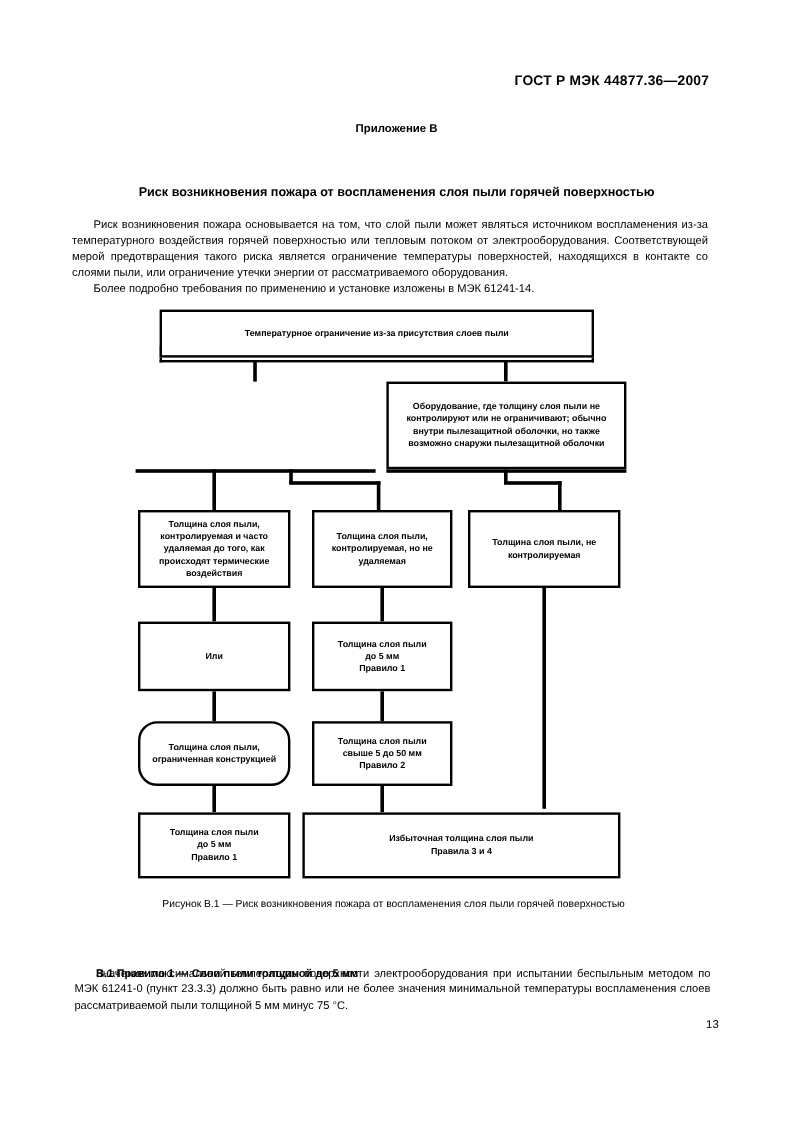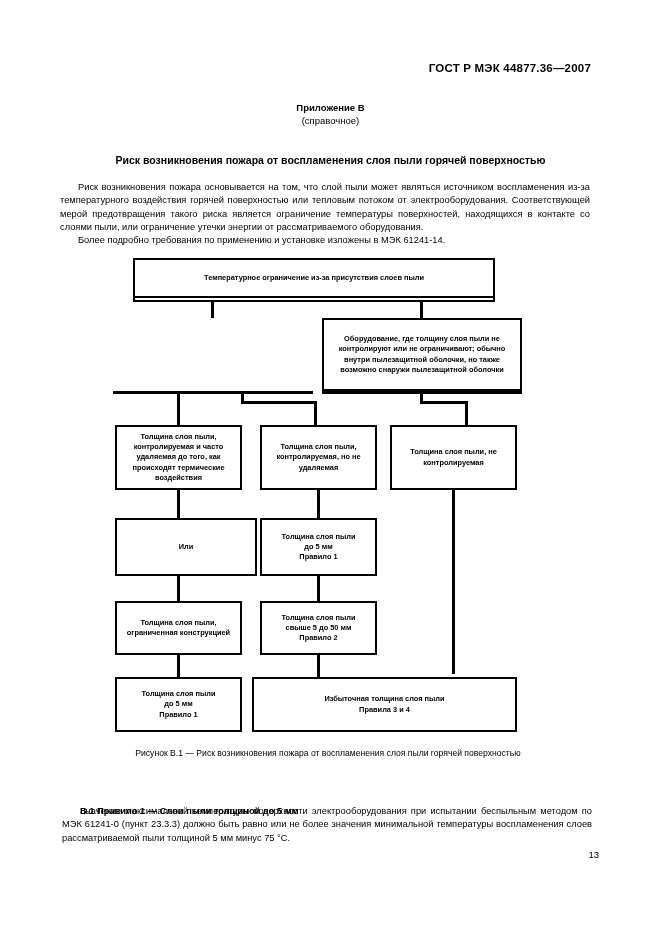--- a/index.html
+++ b/index.html
@@ -136,21 +136,20 @@
 </style>
 </head>
 <body>
 
 <div class="page">
 
   <div class="doc-header">ГОСТ Р МЭК 44877.36—2007</div>
 
   <div class="annex-block">
     <div>Приложение В</div>
-    <div class="annex-sub">(справочное)</div>
   </div>
 
   <div class="section-title">Риск возникновения пожара от воспламенения слоя пыли горячей поверхностью</div>
 
   <div class="intro">
     <p class="indent">Риск возникновения пожара основывается на том, что слой пыли может являться источником воспламенения из-за температурного воздействия горячей поверхностью или тепловым потоком от электрооборудования. Соответствующей мерой предотвращения такого риска является ограничение температуры поверхностей, находящихся в контакте со слоями пыли, или ограничение утечки энергии от рассматриваемого оборудования.</p>
     <p class="indent">Более подробно требования по применению и установке изложены в МЭК 61241-14.</p>
   </div>
 
   <div class="flow">
@@ -178,27 +177,27 @@
 
     <div class="node" style="left:115px; top:167px; width:127px; height:65px;">Толщина слоя пыли, контролируемая и часто удаляемая до того, как происходят термические воздействия</div>
     <div class="node" style="left:260px; top:167px; width:117px; height:65px;">Толщина слоя пыли, контролируемая, но не удаляемая</div>
     <div class="node" style="left:390px; top:167px; width:127px; height:65px;">Толщина слоя пыли, не контролируемая</div>
 
     <div class="line" style="left:177px; top:232px; width:3px; height:28px;"></div>
     <div class="line" style="left:317px; top:232px; width:3px; height:28px;"></div>
 
     <div class="line" style="left:452px; top:232px; width:3px; height:184px;"></div>
 
-    <div class="node" style="left:115px; top:260px; width:142px; height:58px;">Или</div>
+    <div class="node" style="left:115px; top:260px; width:127px; height:58px;">Или</div>
     <div class="node multiline" style="left:260px; top:260px; width:117px; height:58px;">Толщина слоя пыли<br>до 5 мм<br>Правило 1</div>
 
     <div class="line" style="left:177px; top:318px; width:3px; height:25px;"></div>
     <div class="line" style="left:317px; top:318px; width:3px; height:25px;"></div>
 
-    <div class="node" style="left:115px; top:343px; width:127px; height:54px;">Толщина слоя пыли, ограниченная конструкцией</div>
+    <div class="node" style="left:115px; top:343px; width:127px; height:54px;border-radius:16px;">Толщина слоя пыли, ограниченная конструкцией</div>
     <div class="node multiline" style="left:260px; top:343px; width:117px; height:54px;">Толщина слоя пыли<br>свыше 5 до 50 мм<br>Правило 2</div>
 
     <div class="line" style="left:177px; top:397px; width:3px; height:22px;"></div>
     <div class="line" style="left:317px; top:397px; width:3px; height:22px;"></div>
 
     <div class="node multiline" style="left:115px; top:419px; width:127px; height:55px;">Толщина слоя пыли<br>до 5 мм<br>Правило 1</div>
     <div class="node multiline" style="left:252px; top:419px; width:265px; height:55px;">Избыточная толщина слоя пыли<br>Правила 3 и 4</div>
 
   </div>
 

